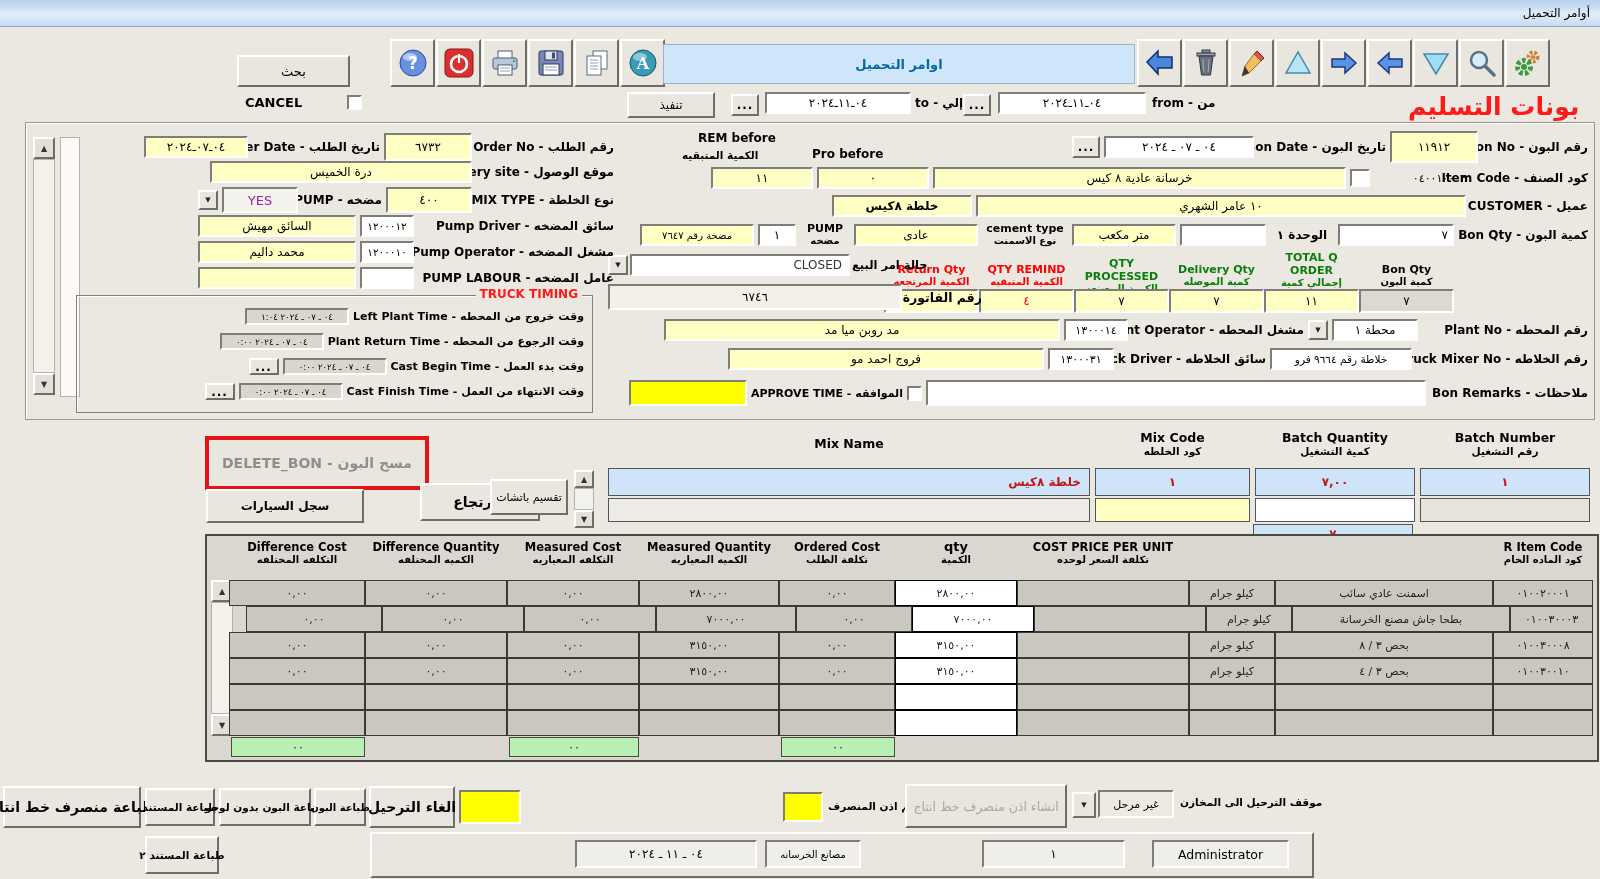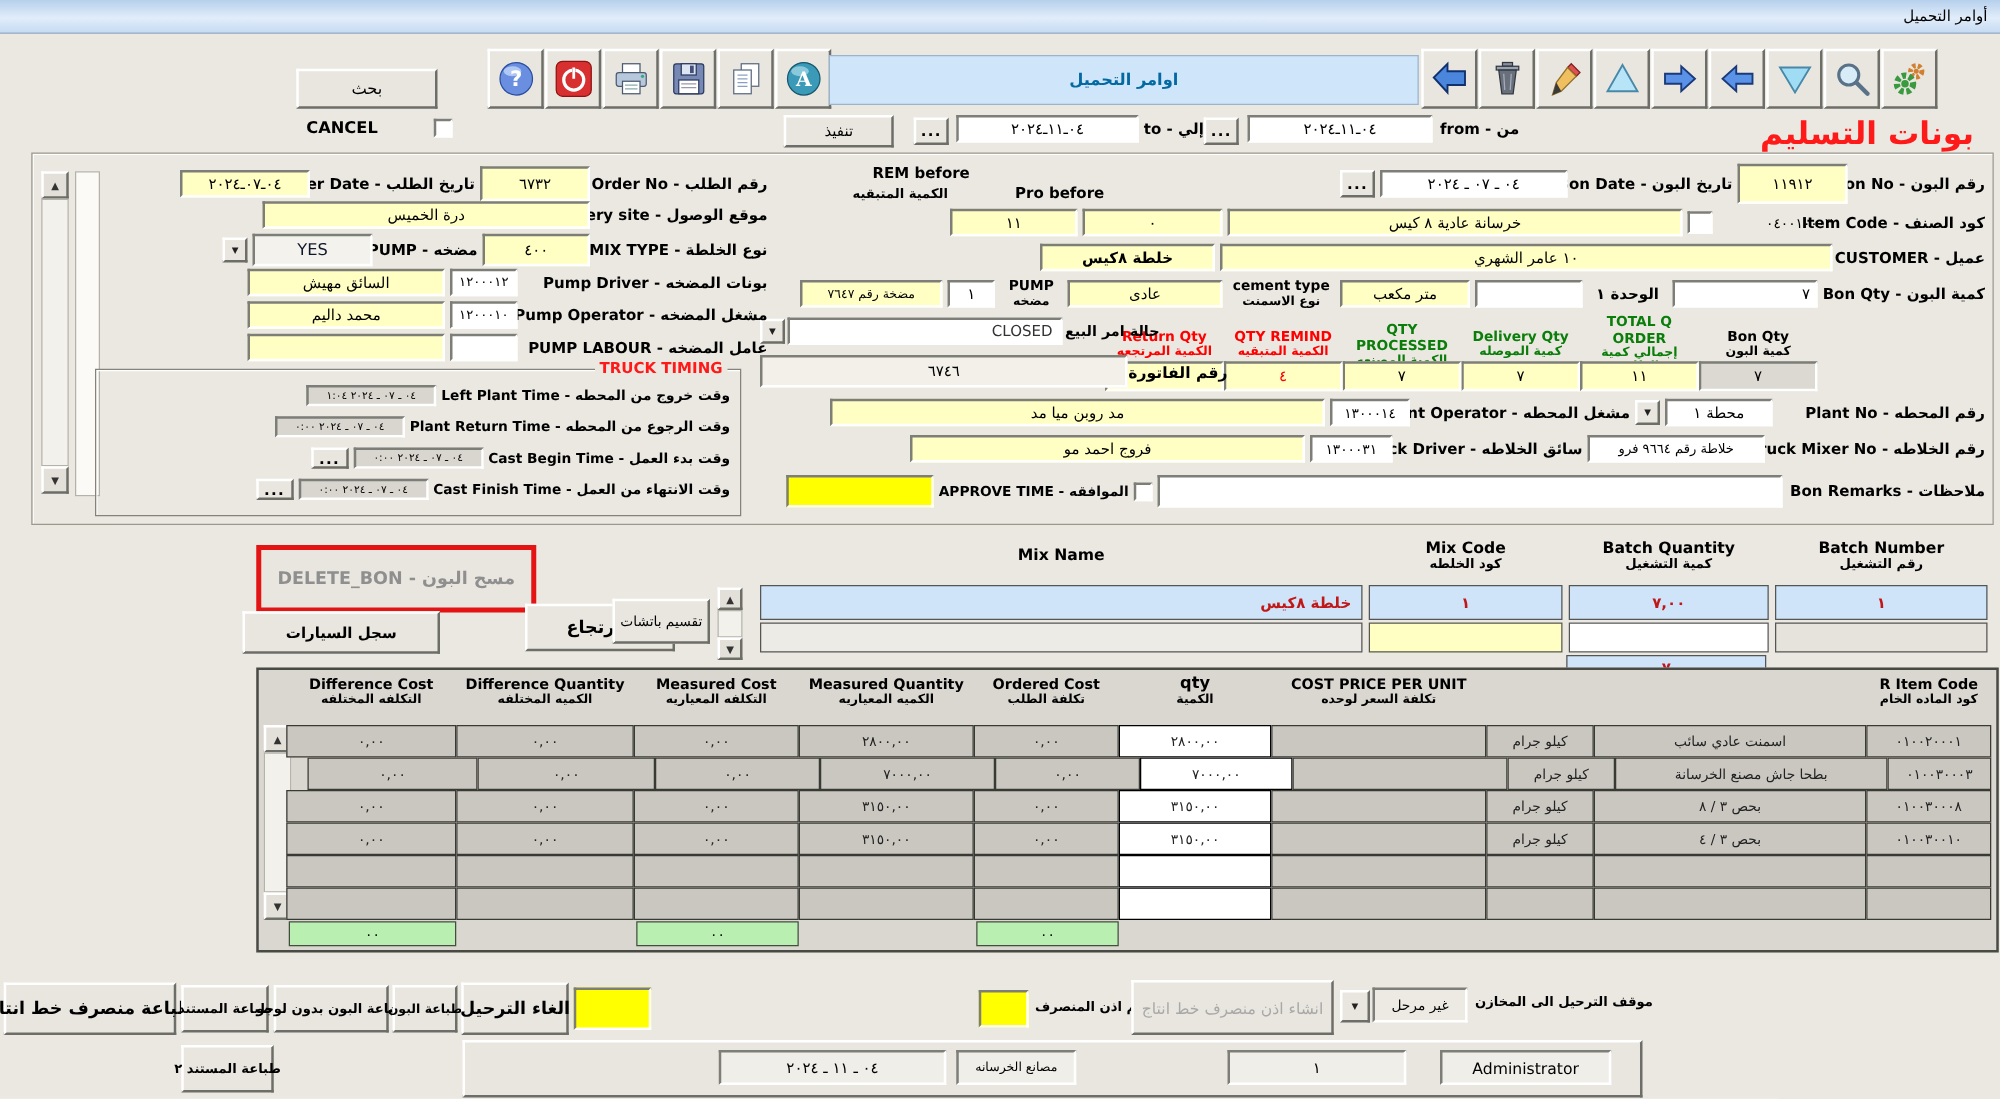--- a/index.html
+++ b/index.html
@@ -223,21 +223,21 @@
       <div class="fld yf tall" style="width:88px">١١٩١٢</div>
       <span class="lbl" style="width:128px;text-align:center">تاريخ البون - Bon Date</span>
       <div class="fld wf" style="width:150px">٠٤ ـ ٠٧ ـ ٢٠٢٤</div>
       <div class="btn3d ell">...</div>
     </div>
 
     <div class="row-rtl" style="top:44px;right:6px">
       <span class="lbl" style="width:118px">كود الصنف - Item Code</span>
       <span class="ltr" style="width:92px;font-size:11px;text-align:right">٠٤٠٠١٠٠٠٣</span>
       <div class="fld wf" style="width:20px;height:18px"></div>
-      <div class="fld yf" style="width:364px">خرسانة عادية ٨ كيس</div>
+      <div class="fld yf" style="width:413px">خرسانة عادية ٨ كيس</div>
       <div class="fld yf" style="width:112px">٠</div>
       <div class="fld yf" style="width:102px">١١</div>
     </div>
 
     <div class="row-rtl" style="top:72px;right:6px">
       <span class="lbl" style="width:118px">عميل - CUSTOMER</span>
       <div class="fld yf ltr" style="width:490px">١٠ عامر الشهري</div>
       <div class="fld yf" style="width:140px;font-weight:bold">خلطة ٨كيس</div>
     </div>
 
@@ -336,25 +336,25 @@
       <div class="fld yf ltr" style="width:104px">٠٤ـ٠٧ـ٢٠٢٤</div>
     </div>
     <div class="row-rtl" style="top:38px;right:980px">
       <span class="lbl" style="width:138px">موقع الوصول - delevery site</span>
       <div class="fld yf" style="width:262px">درة الخميس</div>
     </div>
     <div class="row-rtl" style="top:64px;right:980px">
       <span class="lbl" style="width:138px">نوع الخلطة - MIX TYPE</span>
       <div class="fld yf" style="width:86px;height:26px">٤٠٠</div>
       <span class="lbl" style="width:80px;text-align:center">مضخه - PUMP</span>
-      <div class="fld" style="width:96px;height:26px;background:#f4f2ec;color:#0f172a;font-size:13px">YES</div>
+      <div class="fld" style="width:76px;height:26px;background:#f4f2ec;color:#a21caf;font-size:13px">YES</div>
       <span class="dd btn3d">▼</span>
     </div>
     <div class="row-rtl" style="top:92px;right:980px">
-      <span class="lbl" style="width:196px">بونات المضخه - Pump Driver</span>
+      <span class="lbl" style="width:196px">سائق المضخه - Pump Driver</span>
       <div class="fld wf" style="width:54px;font-size:10.5px">١٢٠٠٠١٢</div>
       <div class="fld yf" style="width:158px">السائق مهيش</div>
     </div>
     <div class="row-rtl" style="top:118px;right:980px">
       <span class="lbl" style="width:196px">مشغل المضخه - Pump Operator</span>
       <div class="fld wf" style="width:54px;font-size:10.5px">١٢٠٠٠١٠</div>
       <div class="fld yf" style="width:158px">محمد داليم</div>
     </div>
     <div class="row-rtl" style="top:144px;right:980px">
       <span class="lbl" style="width:196px">عامل المضخه - PUMP LABOUR</span>
@@ -381,21 +381,21 @@
         <span class="lbl" style="font-size:11px">وقت الانتهاء من العمل - Cast Finish Time</span>
         <div class="fld gf" style="width:104px;height:17px;font-size:8.5px">٠٤ ـ ٠٧ ـ ٢٠٢٤ ٠:٠٠</div>
         <div class="btn3d ell" style="height:17px;width:30px">...</div>
       </div>
     </div>
   </div>
 
   <div class="abs" style="left:205px;top:436px;width:216px;height:46px;border:4px solid #e41414;background:#e9e6df;display:flex;align-items:center;justify-content:center">
     <span style="direction:rtl;font-weight:bold;font-size:14px;color:#8f8f8f">مسح البون - DELETE_BON</span>
   </div>
-  <div class="btn3d abs" style="left:194px;top:489px;width:158px;height:34px;font-weight:bold;font-size:12px">سجل السيارات</div>
+  <div class="btn3d abs" style="left:206px;top:489px;width:158px;height:34px;font-weight:bold;font-size:12px">سجل السيارات</div>
   <div class="btn3d abs" style="left:420px;top:483px;width:120px;height:38px;font-weight:bold;font-size:14px">الارتجاع</div>
   <div class="btn3d abs" style="left:490px;top:479px;width:78px;height:36px;font-size:11px">تقسيم باتشات</div>
 
   <div class="sarrow abs" style="left:574px;top:470px;width:20px;height:18px">▲</div>
   <div class="strack abs" style="left:574px;top:488px;width:20px;height:22px"></div>
   <div class="sarrow abs" style="left:574px;top:510px;width:20px;height:18px">▼</div>
 
   <div class="row-rtl" style="top:430px;right:10px;gap:5px">
     <span class="bhdr" style="width:170px">
       <span class="en">Batch Number</span>

